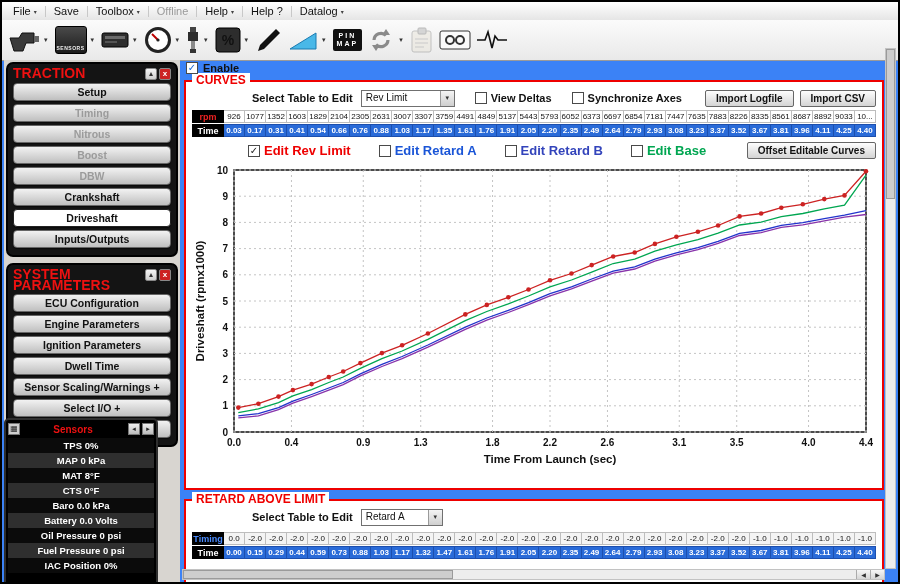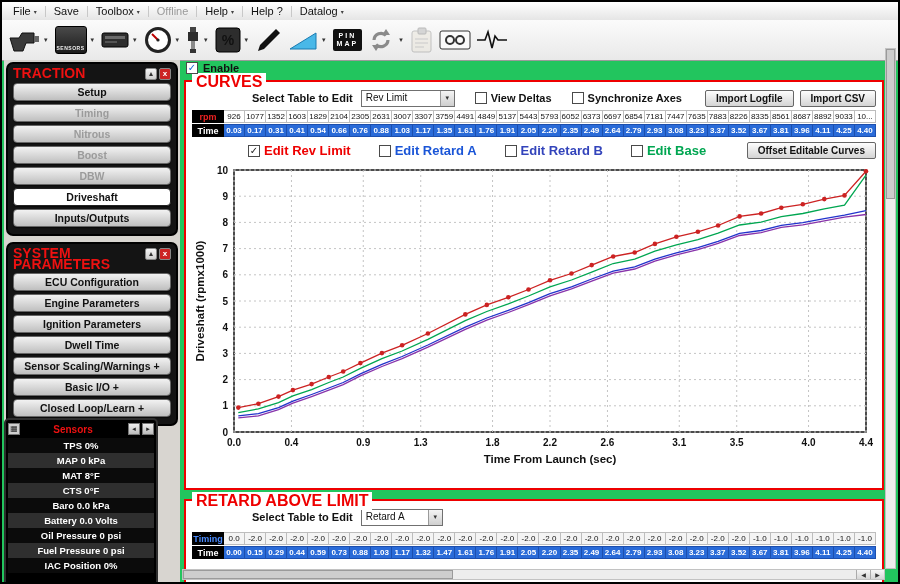--- a/index.html
+++ b/index.html
@@ -1,16 +1,16 @@
 <!DOCTYPE html>
 <html><head>
 <meta charset="utf-8">
 <style>
   html,body{margin:0;padding:0;background:#555;}
-  .win{position:relative;width:900px;height:584px;background:#22c55e;border:2px solid #000;
+  .win{position:relative;width:900px;height:584px;background:#3b82f6;border:2px solid #000;
        box-sizing:border-box;overflow:hidden;font-family:"Liberation Sans","DejaVu Sans",sans-serif;color:#111;}
 
   
   .menubar{position:absolute;left:0;top:0;right:0;height:18px;background:linear-gradient(#ffffff,#e5e5e5);
            border-bottom:1px solid #b3b3b3;display:flex;align-items:center;font-size:11px;padding-left:3px;}
   .mitem{padding:1px 8px;display:inline-flex;align-items:center;gap:3px;cursor:default;white-space:nowrap;}
   .mitem.mdis{color:#9a9a9a;}
   .mcaret{font-size:6px;color:#444;}
   .msep{width:1px;height:11px;background:#c8c8c8;}
 
@@ -56,21 +56,21 @@
               font-size:11px;font-weight:bold;z-index:2;}
   .cb{width:12px;height:12px;background:#fff;border:1px solid #4a4a4a;display:inline-flex;align-items:center;
       justify-content:center;font-size:10px;font-weight:bold;box-sizing:border-box;line-height:10px;}
   .cb.blue{color:#1668d8;}
   .cb.dark{color:#222;}
 
   .cpanel{position:absolute;left:182px;top:78px;width:700px;height:410px;border:2px solid #ee0000;background:#fff;
           box-sizing:border-box;padding:5px 6px 4px;}
   .rpanel{position:absolute;left:182px;top:497px;width:700px;height:118px;border:2px solid #ee0000;background:#fff;
           box-sizing:border-box;padding:5px 6px 4px;}
-  .ptag{position:absolute;top:-9px;left:6px;background:#fff;padding:0 4px;color:#ee0000;font-weight:bold;font-size:16px;white-space:nowrap;}
+  .ptag{position:absolute;top:-9px;left:6px;background:#fff;padding:0 4px;color:#ee0000;font-weight:bold;font-size:12px;white-space:nowrap;}
 
   .ctrl{display:flex;align-items:center;height:18px;margin-top:2px;}
   .lbl{font-weight:bold;font-size:11px;white-space:nowrap;}
   .ind{margin-left:60px;}
   .dd{display:inline-flex;align-items:stretch;border:1px solid #707070;background:#fff;height:17px;font-size:10px;
       box-sizing:border-box;margin-left:8px;}
   .ddv{padding:1px 4px 0;min-width:70px;white-space:nowrap;}
   .ddb{width:13px;background:linear-gradient(#f4f4f4,#cfcfcf);border-left:1px solid #9a9a9a;font-size:7px;
        display:flex;align-items:center;justify-content:center;color:#333;}
   .btn{background:linear-gradient(#fdfdfd,#d4d4d4);border:1px solid #666;border-radius:2px;font-weight:bold;font-size:10px;
@@ -243,38 +243,39 @@
         <span class="ptitle">TRACTION</span>
         <span class="mini">▴</span>
         <span class="mini close">x</span>
       </div>
       <div>
           <div class="sbtn">Setup</div>
           <div class="sbtn dis">Timing</div>
           <div class="sbtn dis">Nitrous</div>
           <div class="sbtn dis">Boost</div>
           <div class="sbtn dis">DBW</div>
+          <div class="sbtn">Crankshaft</div>
           <div class="sbtn sel">Driveshaft</div>
           <div class="sbtn">Inputs/Outputs</div>
         </div>
     </div>
 
     <div class="panel">
       <div class="phead">
         <span class="ptitle" style="width:90px;">SYSTEM PARAMETERS</span>
         <span class="mini">▴</span>
         <span class="mini close">x</span>
       </div>
       <div>
           <div class="sbtn">ECU Configuration</div>
           <div class="sbtn">Engine Parameters</div>
           <div class="sbtn">Ignition Parameters</div>
           <div class="sbtn">Dwell Time</div>
           <div class="sbtn">Sensor Scaling/Warnings +</div>
-          <div class="sbtn">Basic I/O  +</div>
+          <div class="sbtn">Select I/O  +</div>
           <div class="sbtn">Closed Loop/Learn  +</div>
         </div>
     </div>
   </div>
 
   <div class="sensors">
     <div class="shead">
       <span class="sgrid">▦</span>
       <span class="stitle">Sensors</span>
       <span class="snav">◂</span>

